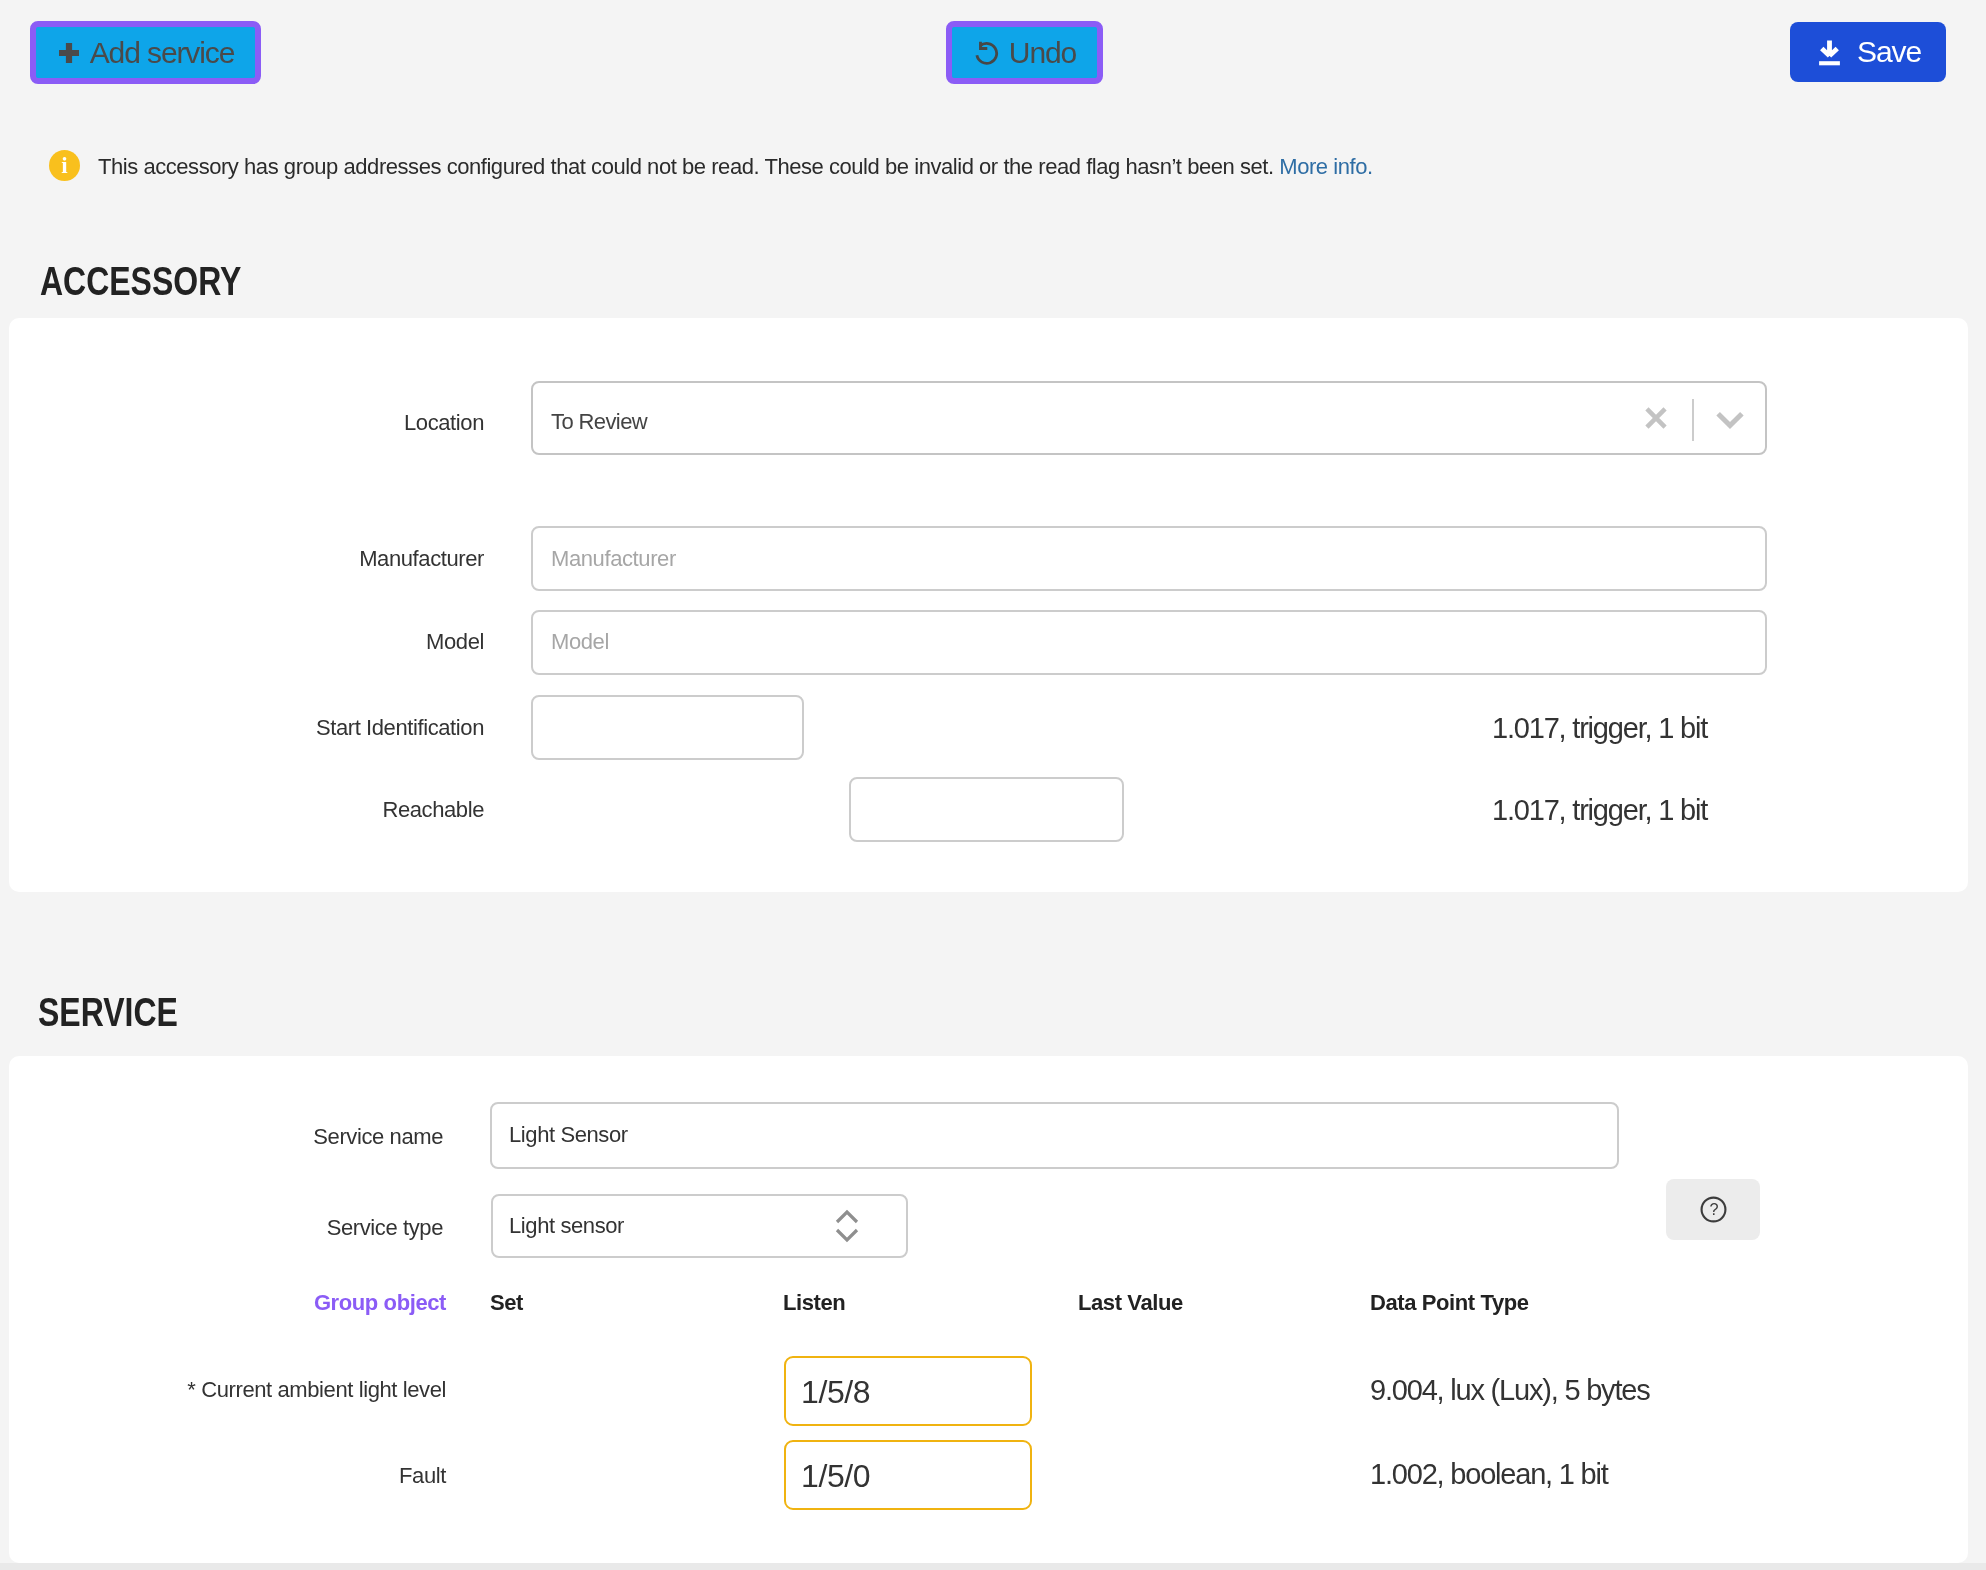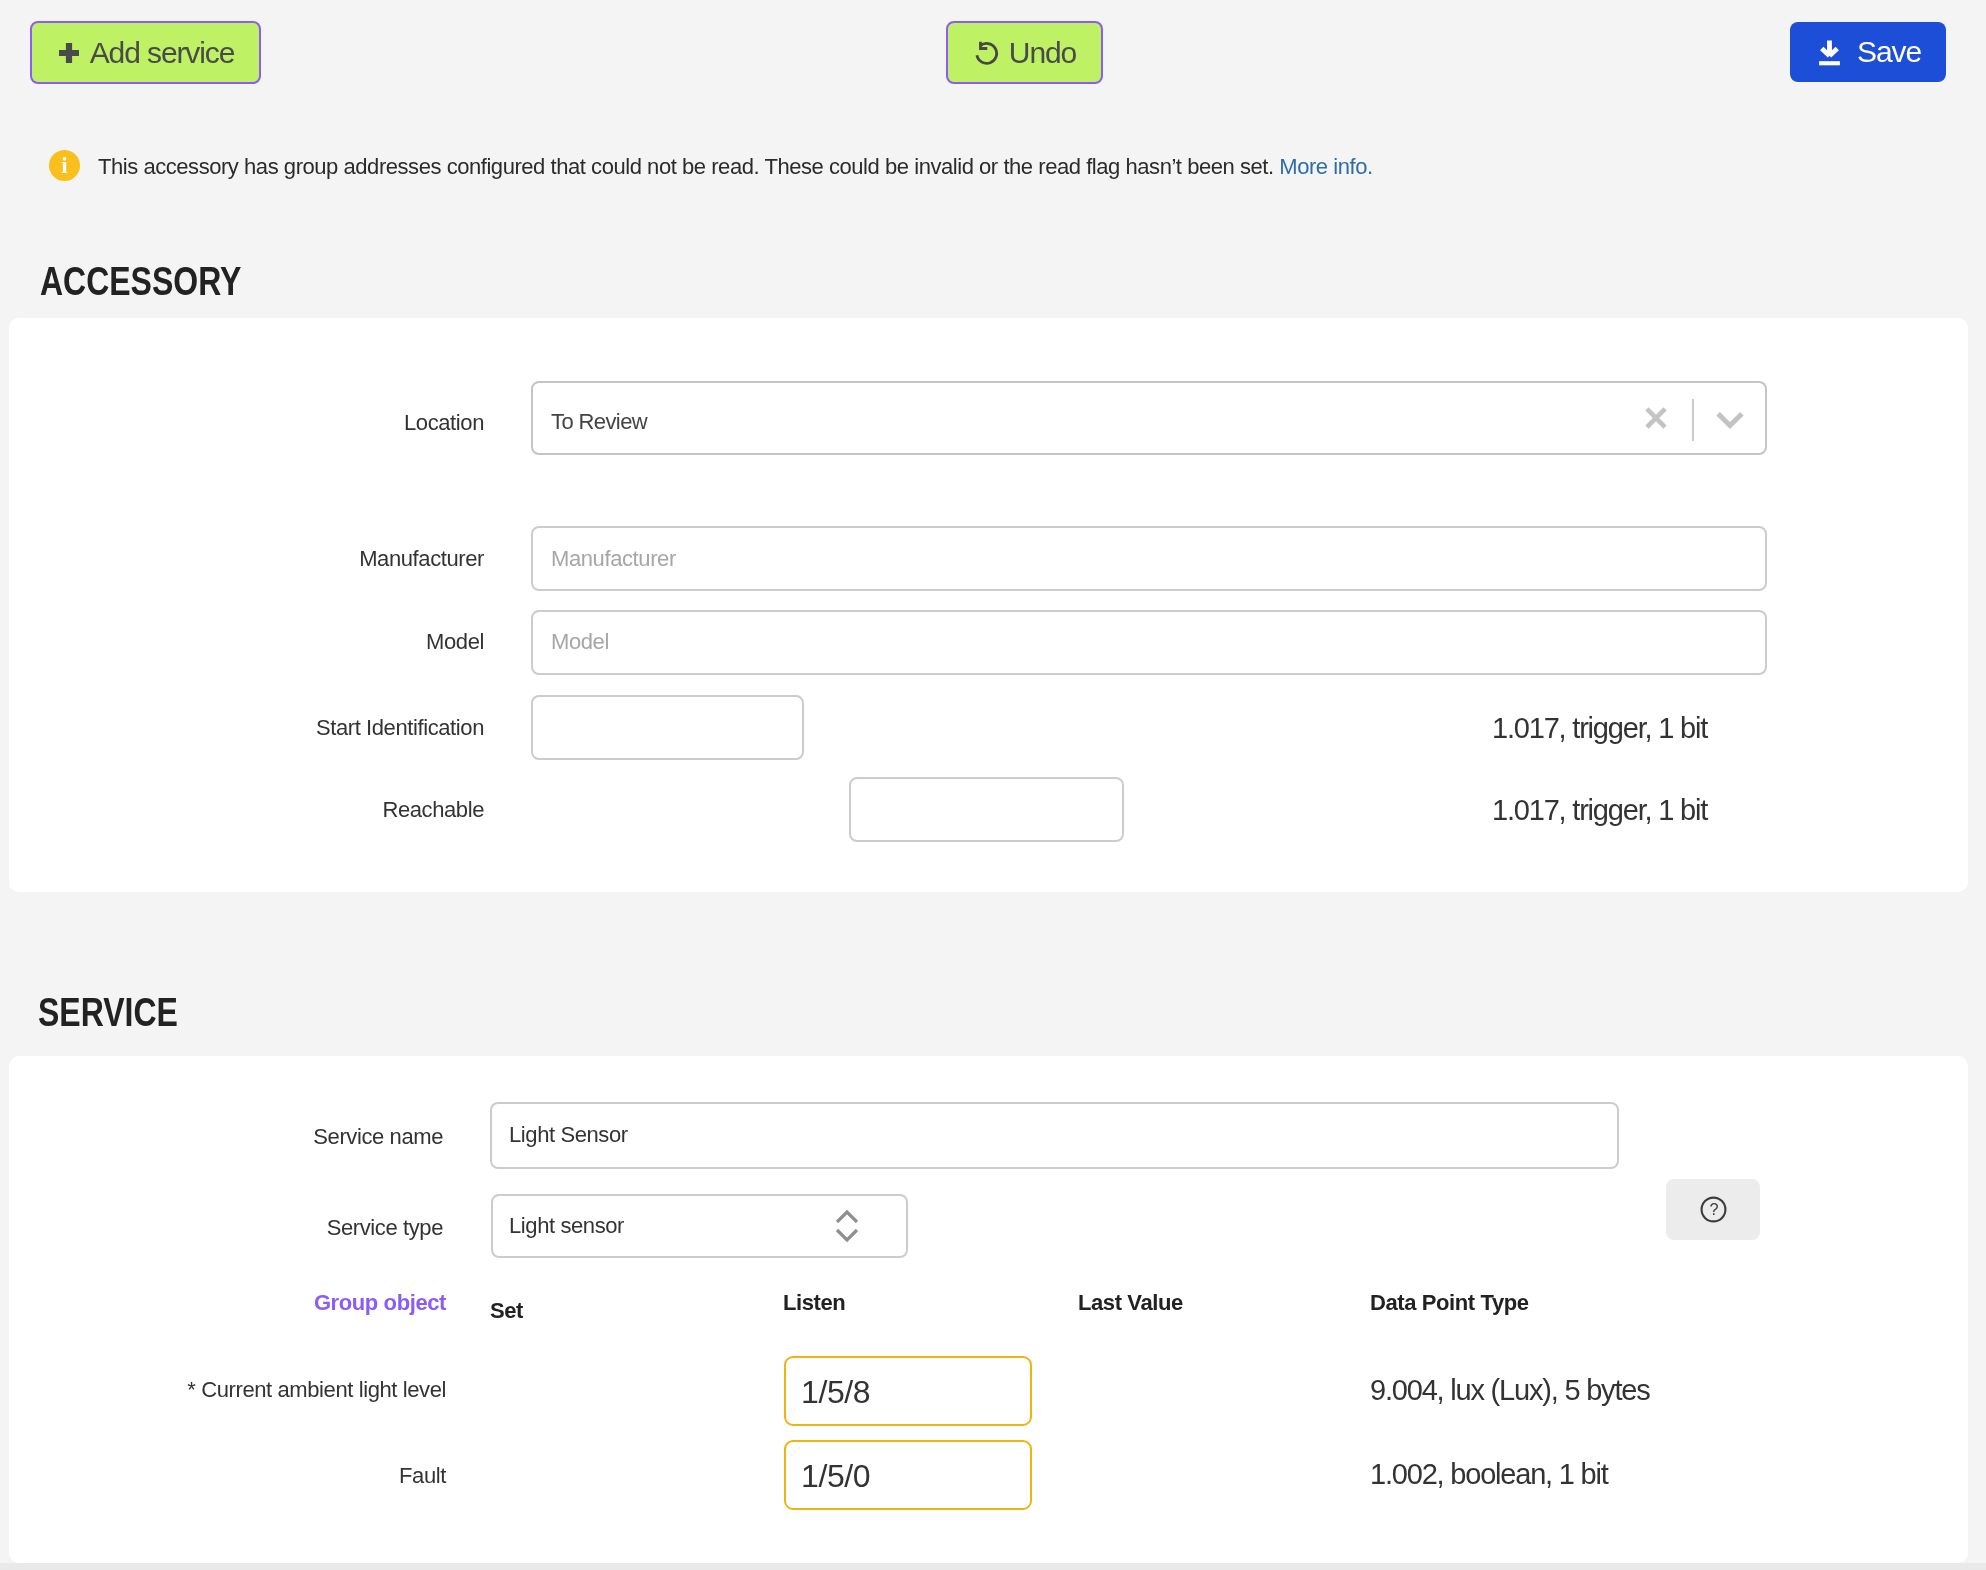--- a/index.html
+++ b/index.html
@@ -1,21 +1,21 @@
 <!DOCTYPE html>
 <html><head>
 <meta charset="utf-8">
 <style>
   * { margin:0; padding:0; box-sizing:border-box; }
   html,body { width:1986px; height:1570px; background:#f4f4f4; font-family:"Liberation Sans", sans-serif; color:#333; }
   .abs { position:absolute; }
   .txt { position:absolute; height:40px; line-height:40px; font-size:22px; letter-spacing:-0.4px; color:#333; white-space:nowrap; }
   .rlab { text-align:right; }
   .btn { display:flex; align-items:center; justify-content:center; border-radius:8px; font-size:30px; letter-spacing:-1.1px; }
-  .btn-gray { background:#bef264; border:2px solid #8b5cf6; color:#4a4a4a; }
+  .btn-gray { background:#0ea5e9; border:6px solid #8b5cf6; color:#4a4a4a; }
   .btn-blue { background:#1d4ed8; color:#fff; }
   .inp { position:absolute; background:#fff; border:2px solid #ccc; border-radius:8px; }
   .card { position:absolute; left:9px; width:1959px; background:#fff; border-radius:10px; }
   .hd { display:inline-block; font-size:41px; font-weight:bold; color:#222; transform:scaleX(0.78); transform-origin:left center; letter-spacing:0; }
   .bold { font-weight:bold; }
   .sm { font-size:29px; letter-spacing:-1.2px; }
 </style>
 </head>
 <body>
 
@@ -93,21 +93,21 @@
   </svg>
 
 <div class="abs btn btn-gray" style="left:1666px; top:1179px; width:94px; height:61px; border:none; background:#ececec;">
   <svg width="27" height="27" viewBox="0 0 24 24" fill="none">
       <circle cx="12" cy="12" r="10.6" stroke="#3c3c3c" stroke-width="1.9"></circle>
       <text x="12" y="17" font-size="14.5" fill="#3c3c3c" text-anchor="middle" font-family="Liberation Sans">?</text>
     </svg>
 </div>
 
 <div class="txt rlab bold" style="left:146px; top:1283px; width:300px; color:#8b5cf6;">Group object</div>
-<div class="txt bold" style="left:490px; top:1283px; color:#222;margin-top:8px;">Set</div>
+<div class="txt bold" style="left:490px; top:1283px; color:#222;">Set</div>
 <div class="txt bold" style="left:783px; top:1283px; color:#222;">Listen</div>
 <div class="txt bold" style="left:1078px; top:1283px; color:#222;">Last Value</div>
 <div class="txt bold" style="left:1370px; top:1283px; color:#222;">Data Point Type</div>
 
 <div class="txt rlab" style="left:26px; top:1370px; width:420px;">* Current ambient light level</div>
 <div class="inp" style="left:784px; top:1356px; width:248px; height:70px; border-color:#f0b310; border-width:2.5px; border-radius:9px;"></div>
 <div class="txt" style="left:801px; top:1372px; font-size:32px;">1/5/8</div>
 <div class="txt sm" style="left:1370px; top:1370px;">9.004, lux (Lux), 5 bytes</div>
 
 <div class="txt rlab" style="left:26px; top:1456px; width:420px;">Fault</div>

